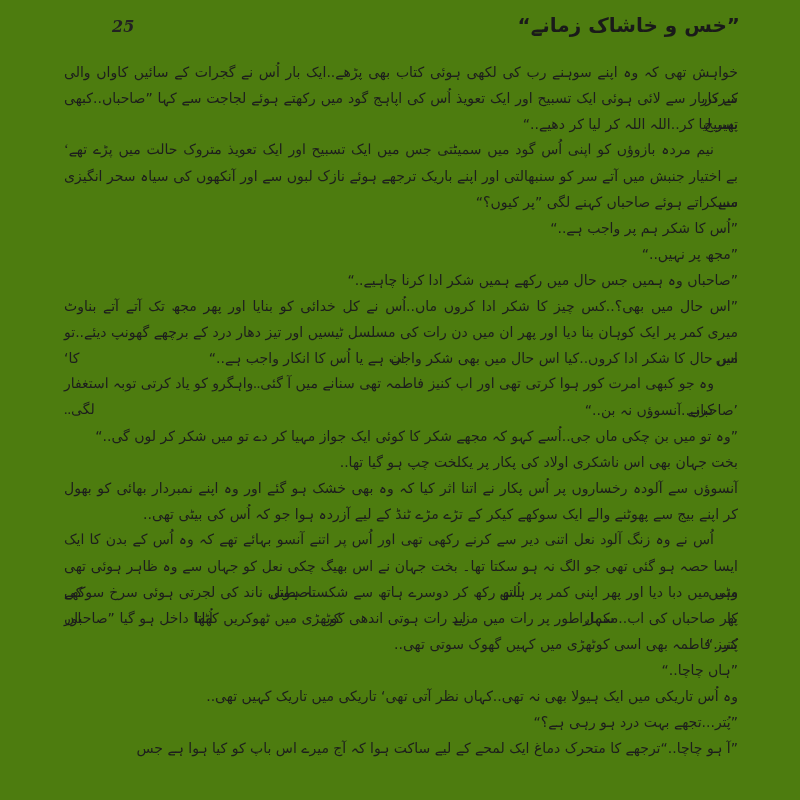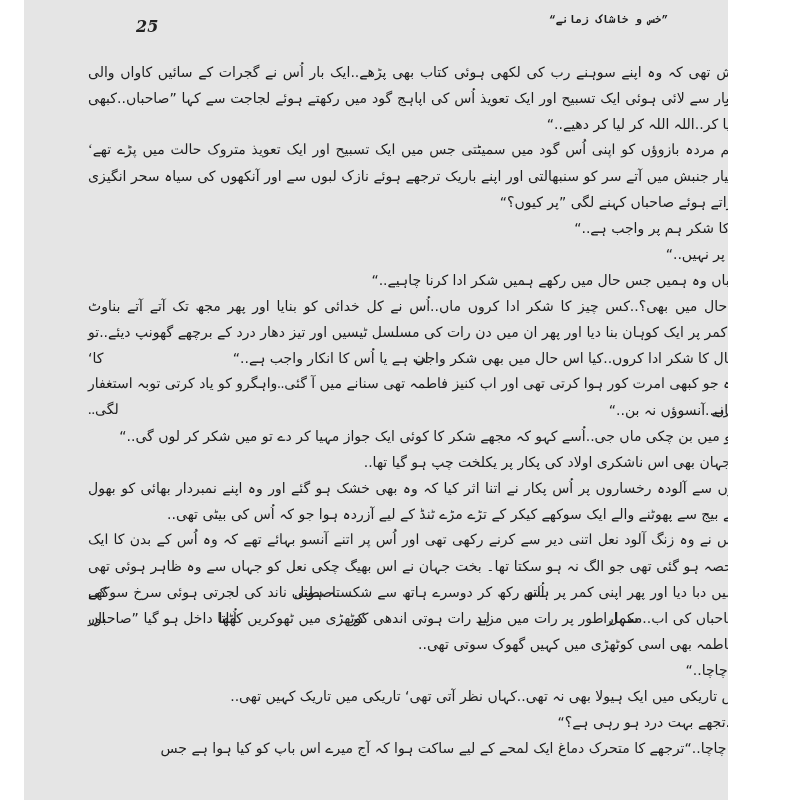--- a/index.html
+++ b/index.html
@@ -1,38 +1,36 @@
 <!DOCTYPE html>
 <html><head>
 <meta charset="utf-8">
 <style>
   html,body{margin:0;padding:0;}
   .page{
     position:relative;
-    width:704px;height:800px;
-    background:#e5e5e5;
+    width:800px;height:800px;
+    background:#4d7c0f;
     overflow:hidden;
     font-family:"DejaVu Sans",sans-serif;
     color:#1c1c1c;
-    margin-left:24px;
   }
   
   .hdr-num{
     position:absolute;left:112px;top:17px;
     font-family:"DejaVu Serif",serif;
     font-style:italic;font-weight:bold;
     font-size:16px;color:#222;
   }
   .hdr-title{
     position:absolute;right:60px;top:13px;
     direction:rtl;
-    font-size:11px;font-weight:bold;
+    font-size:20px;font-weight:bold;
     color:#1a1a1a;
     letter-spacing:0.5px;
-    font-family:Liberation Mono, monospace;
   }
   
   .body-text{
     position:absolute;left:64px;top:59px;width:674px;
   }
   .ln{
     direction:rtl;
     unicode-bidi:embed;
     white-space:nowrap;
     height:26px;line-height:26px;

